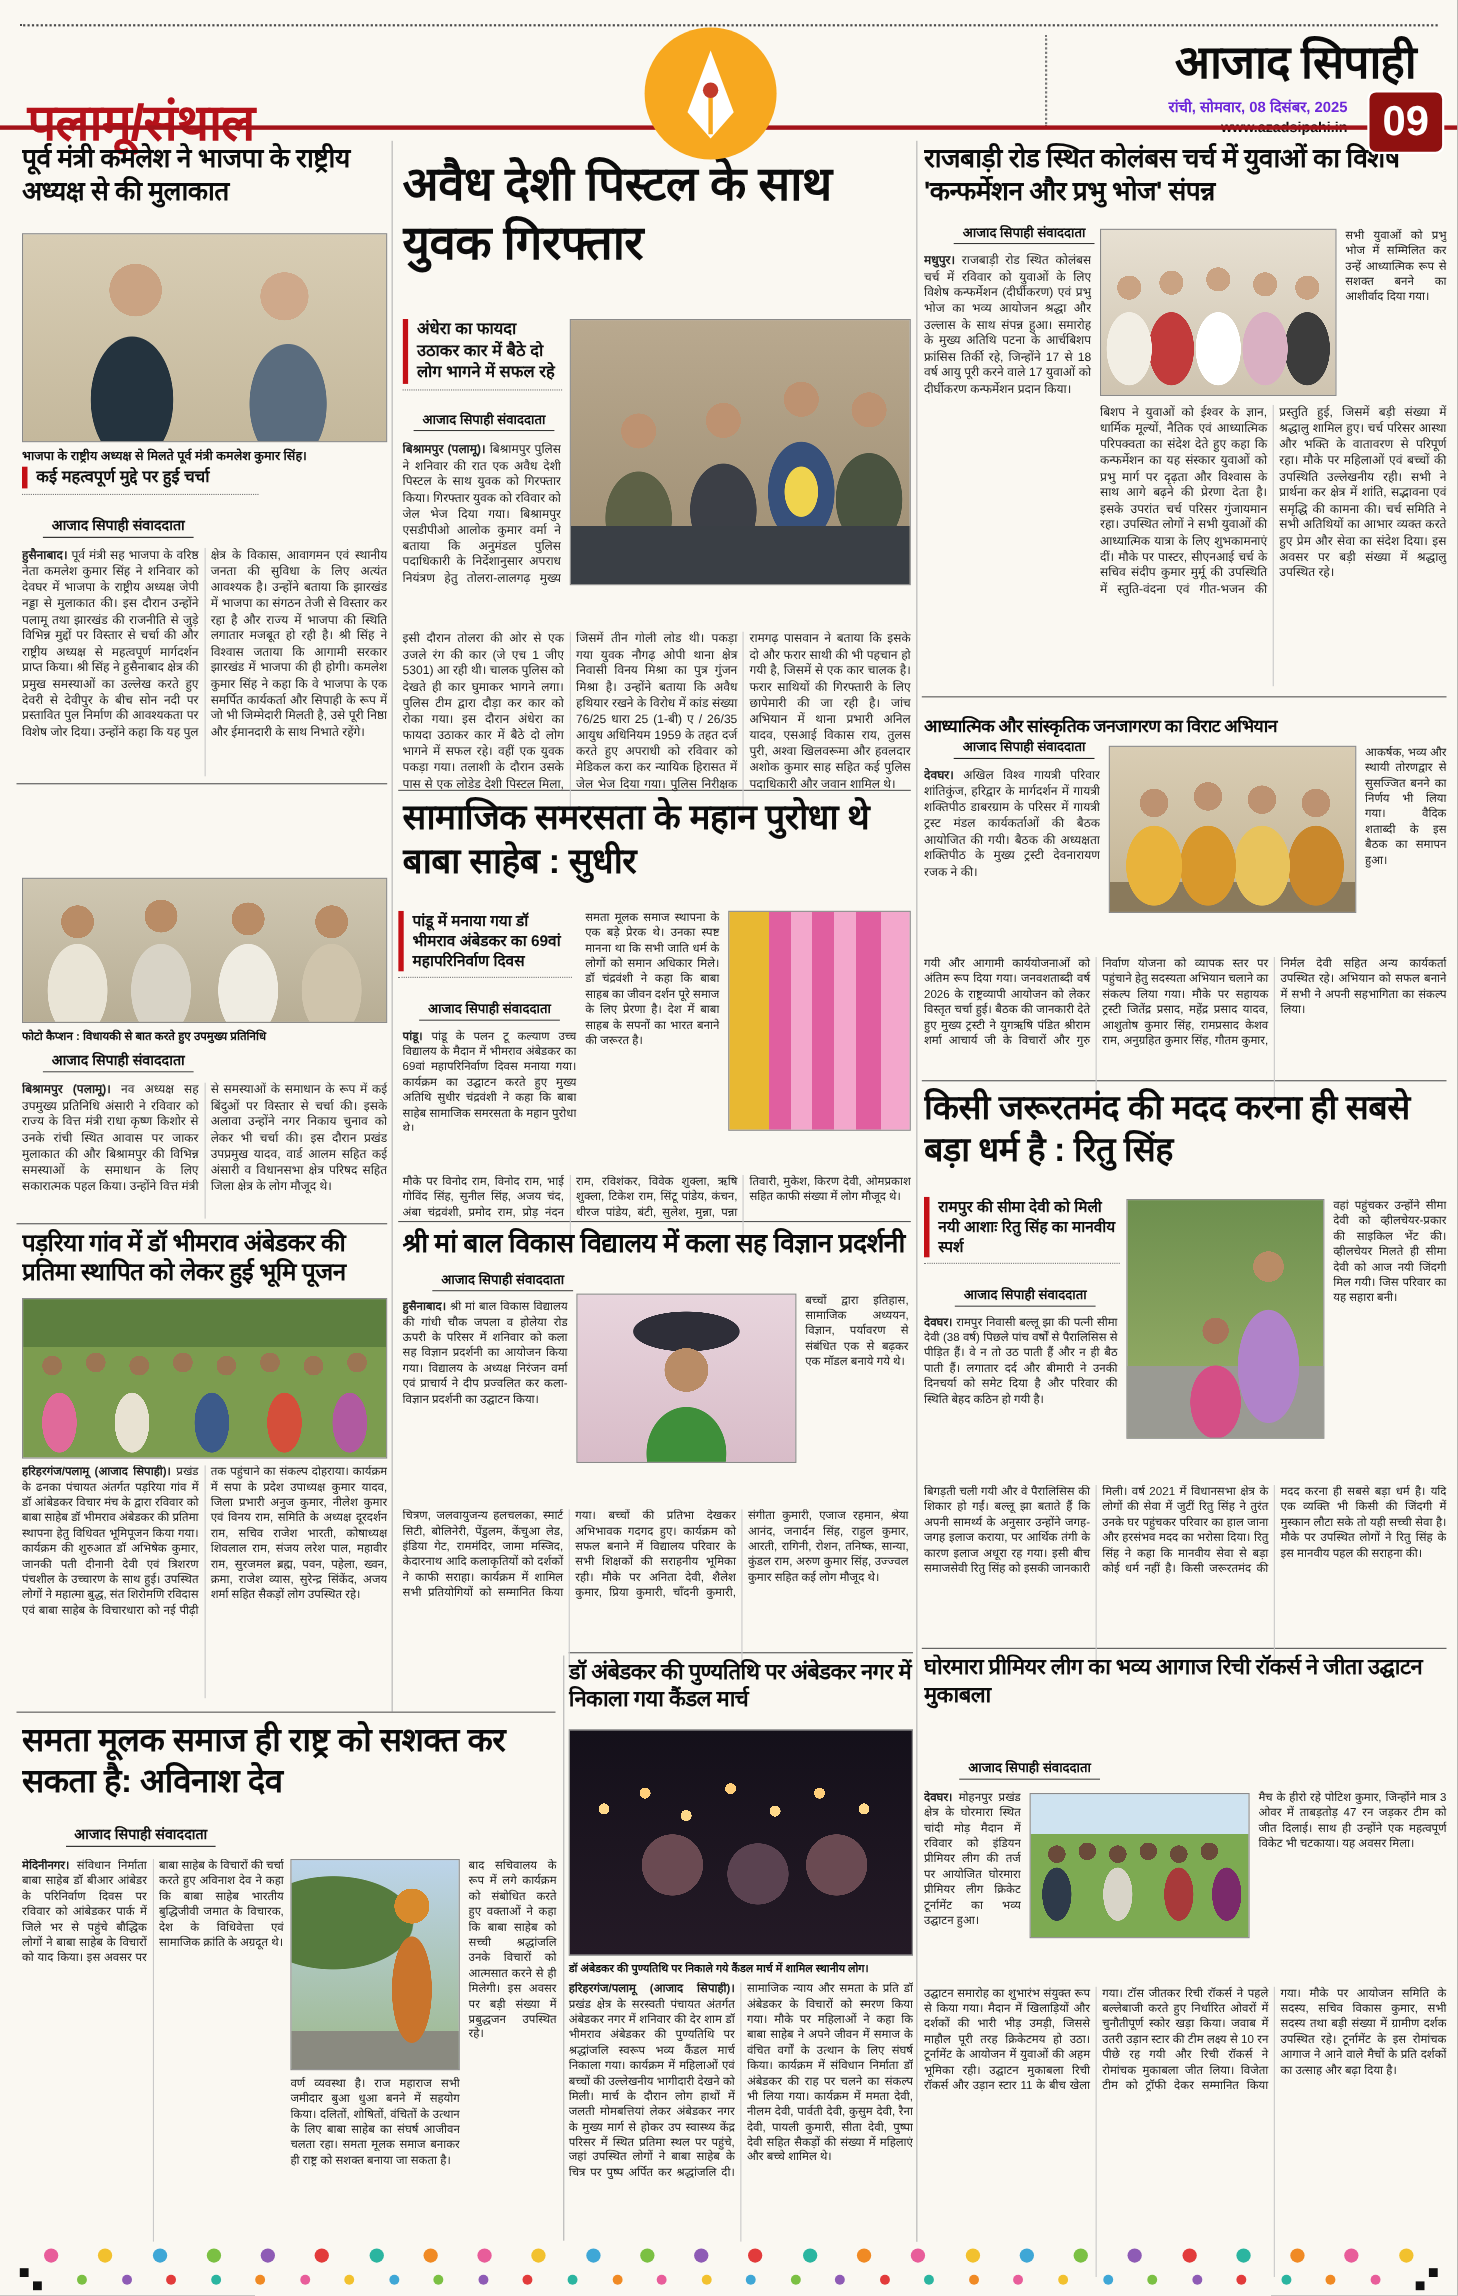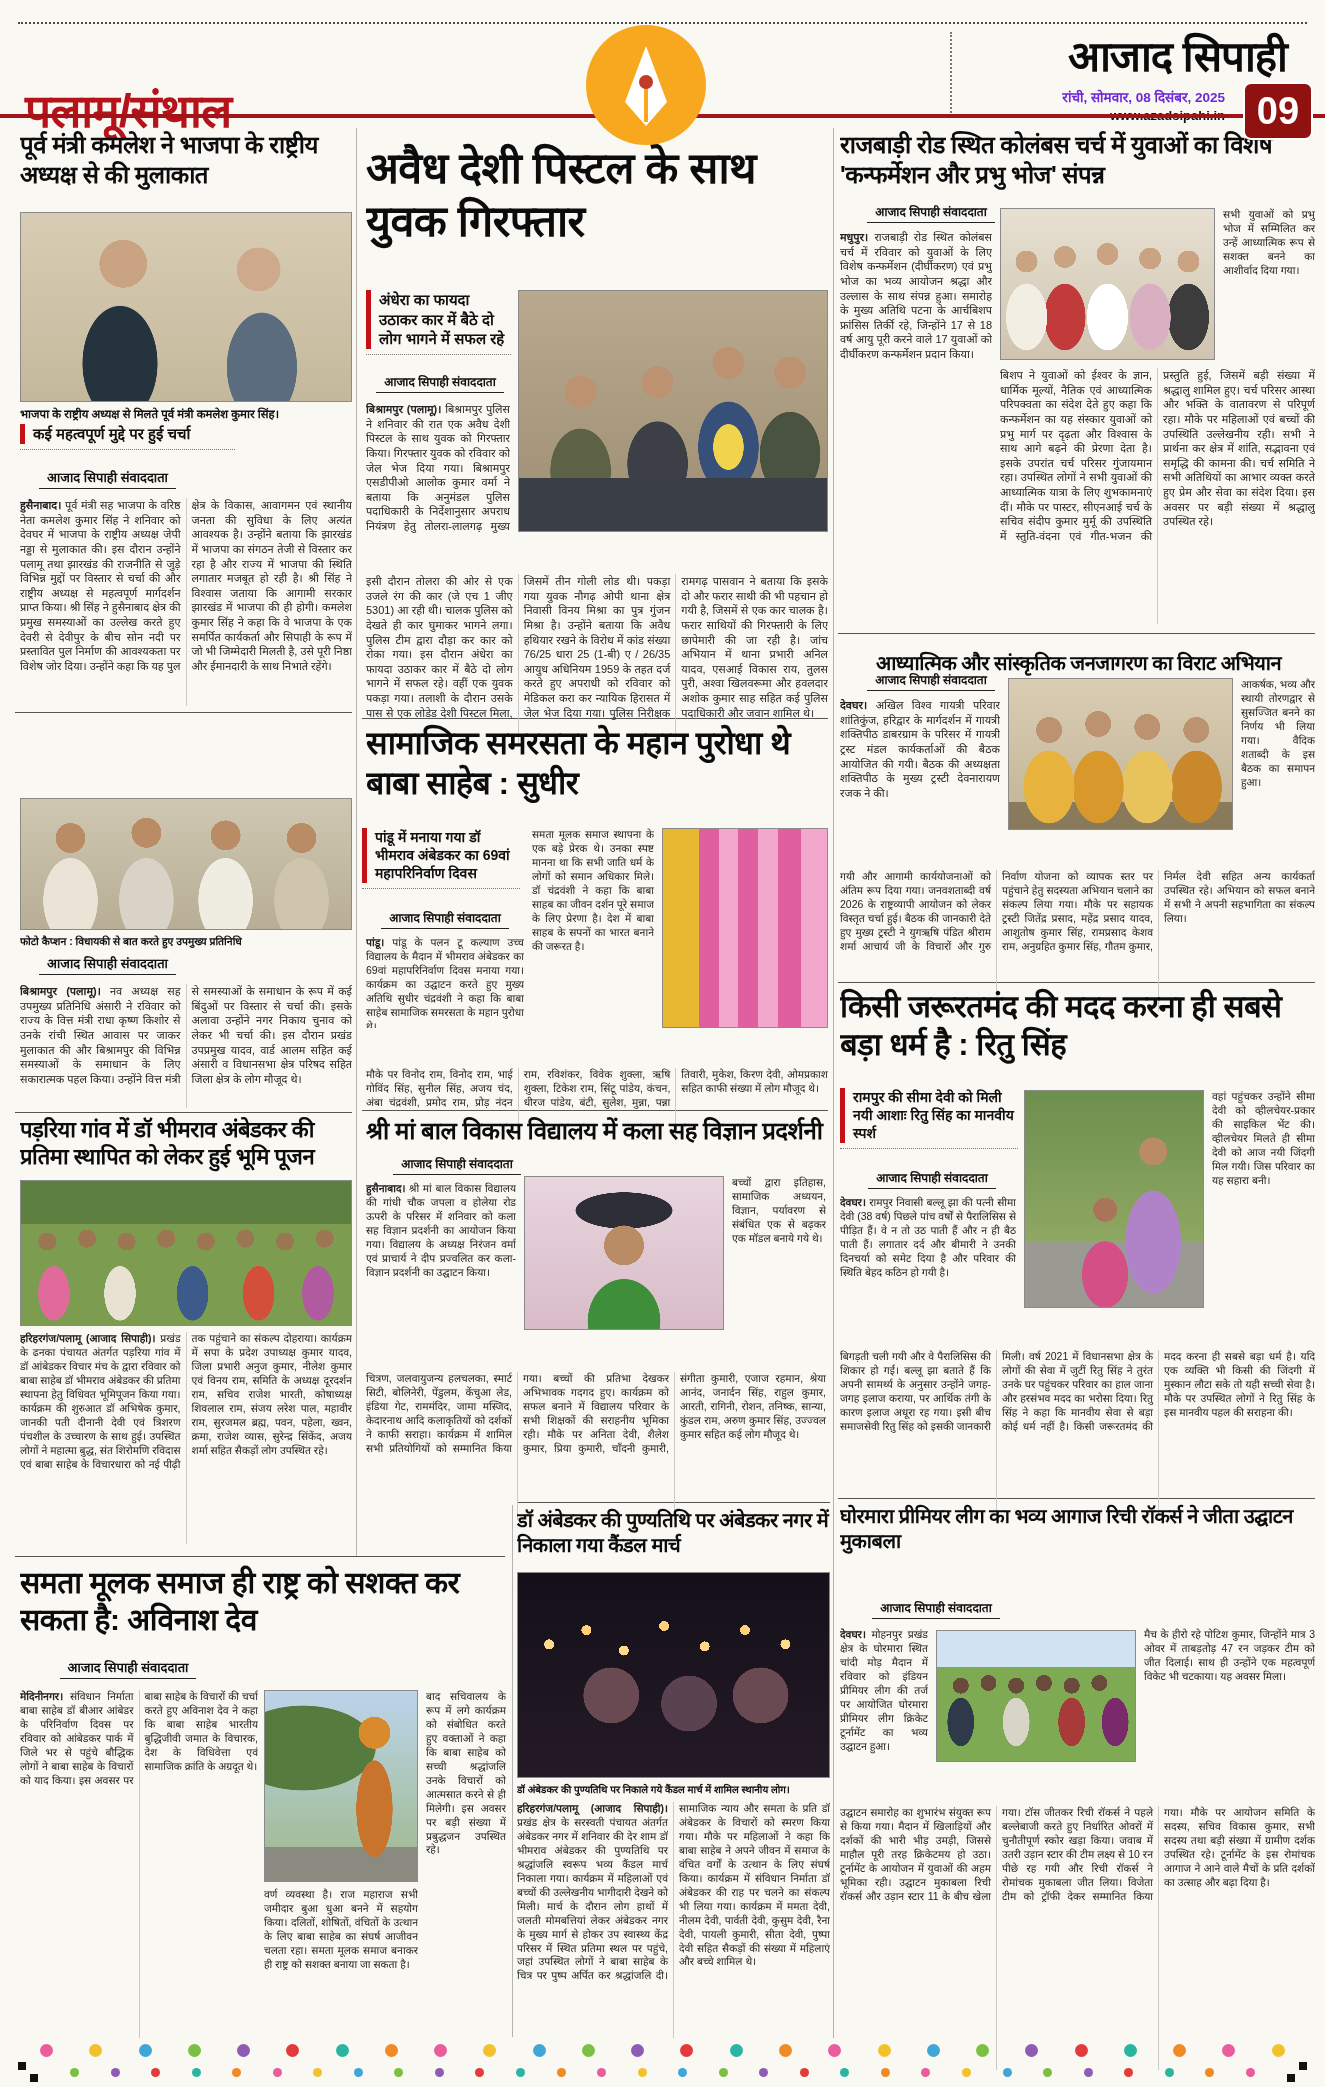--- a/index.html
+++ b/index.html
@@ -286,21 +286,21 @@
     <span class="byline" style="font-size:12px;">आजाद सिपाही संवाददाता</span>
   </div>
   <div class="abs body" style="left:840px;top:230px;width:152px;height:394px;">
     <span class="dl">मधुपुर।</span>
     <span>राजबाड़ी रोड स्थित कोलंबस चर्च में रविवार को युवाओं के लिए विशेष कन्फर्मेशन (दीर्घीकरण) एवं प्रभु भोज का भव्य आयोजन श्रद्धा और उल्लास के साथ संपन्न हुआ। समारोह के मुख्य अतिथि पटना के आर्चबिशप फ्रांसिस तिर्की रहे, जिन्होंने 17 से 18 वर्ष आयु पूरी करने वाले 17 युवाओं को दीर्घीकरण कन्फर्मेशन प्रदान किया।</span>
   </div>
   <div class="photo ph-church" style="left:1000px;top:208px;width:215px;height:152px;"></div>
   <div class="abs body b10" style="left:1223px;top:208px;width:92px;height:152px;">सभी युवाओं को प्रभु भोज में सम्मिलित कर उन्हें आध्यात्मिक रूप से सशक्त बनने का आशीर्वाद दिया गया।</div>
   <div class="abs body cols2" style="left:1000px;top:368px;width:315px;height:256px;">बिशप ने युवाओं को ईश्वर के ज्ञान, धार्मिक मूल्यों, नैतिक एवं आध्यात्मिक परिपक्वता का संदेश देते हुए कहा कि कन्फर्मेशन का यह संस्कार युवाओं को प्रभु मार्ग पर दृढ़ता और विश्वास के साथ आगे बढ़ने की प्रेरणा देता है। इसके उपरांत चर्च परिसर गुंजायमान रहा। उपस्थित लोगों ने सभी युवाओं की आध्यात्मिक यात्रा के लिए शुभकामनाएं दीं। मौके पर पास्टर, सीएनआई चर्च के सचिव संदीप कुमार मुर्मू की उपस्थिति में स्तुति-वंदना एवं गीत-भजन की प्रस्तुति हुई, जिसमें बड़ी संख्या में श्रद्धालु शामिल हुए। चर्च परिसर आस्था और भक्ति के वातावरण से परिपूर्ण रहा। मौके पर महिलाओं एवं बच्चों की उपस्थिति उल्लेखनीय रही। सभी ने प्रार्थना कर क्षेत्र में शांति, सद्भावना एवं समृद्धि की कामना की। चर्च समिति ने सभी अतिथियों का आभार व्यक्त करते हुए प्रेम और सेवा का संदेश दिया। इस अवसर पर बड़ी संख्या में श्रद्धालु उपस्थित रहे।</div>
 
-  <div class="abs hl" style="left:840px;top:651px;width:477px;height:28px;font-size:20px;white-space:nowrap;text-align:center;">आध्यात्मिक और सांस्कृतिक जनजागरण का विराट अभियान</div>
+  <div class="abs hl" style="left:840px;top:651px;width:477px;height:28px;font-size:16px;white-space:nowrap;">आध्यात्मिक और सांस्कृतिक जनजागरण का विराट अभियान</div>
   <div class="abs byline-wrap" style="left:846px;top:670px;width:170px;">
     <span class="byline" style="font-size:12px;">आजाद सिपाही संवाददाता</span>
   </div>
   <div class="abs body" style="left:840px;top:698px;width:160px;height:132px;">
     <span class="dl">देवघर।</span>
     <span>अखिल विश्व गायत्री परिवार शांतिकुंज, हरिद्वार के मार्गदर्शन में गायत्री शक्तिपीठ डाबरग्राम के परिसर में गायत्री ट्रस्ट मंडल कार्यकर्ताओं की बैठक आयोजित की गयी। बैठक की अध्यक्षता शक्तिपीठ के मुख्य ट्रस्टी देवनारायण रजक ने की।</span>
   </div>
   <div class="photo ph-gayatri" style="left:1008px;top:678px;width:225px;height:152px;"></div>
   <div class="abs body b10" style="left:1241px;top:678px;width:74px;height:152px;">आकर्षक, भव्य और स्थायी तोरणद्वार से सुसज्जित बनने का निर्णय भी लिया गया। वैदिक शताब्दी के इस बैठक का समापन हुआ।</div>
   <div class="abs body cols3 b10" style="left:840px;top:836px;width:475px;height:142px;">गयी और आगामी कार्ययोजनाओं को अंतिम रूप दिया गया। जनवशताब्दी वर्ष 2026 के राष्ट्रव्यापी आयोजन को लेकर विस्तृत चर्चा हुई। बैठक की जानकारी देते हुए मुख्य ट्रस्टी ने युगऋषि पंडित श्रीराम शर्मा आचार्य जी के विचारों और गुरु निर्वाण योजना को व्यापक स्तर पर पहुंचाने हेतु सदस्यता अभियान चलाने का संकल्प लिया गया। मौके पर सहायक ट्रस्टी जितेंद्र प्रसाद, महेंद्र प्रसाद यादव, आशुतोष कुमार सिंह, रामप्रसाद केशव राम, अनुग्रहित कुमार सिंह, गौतम कुमार, निर्मल देवी सहित अन्य कार्यकर्ता उपस्थित रहे। अभियान को सफल बनाने में सभी ने अपनी सहभागिता का संकल्प लिया।</div>

